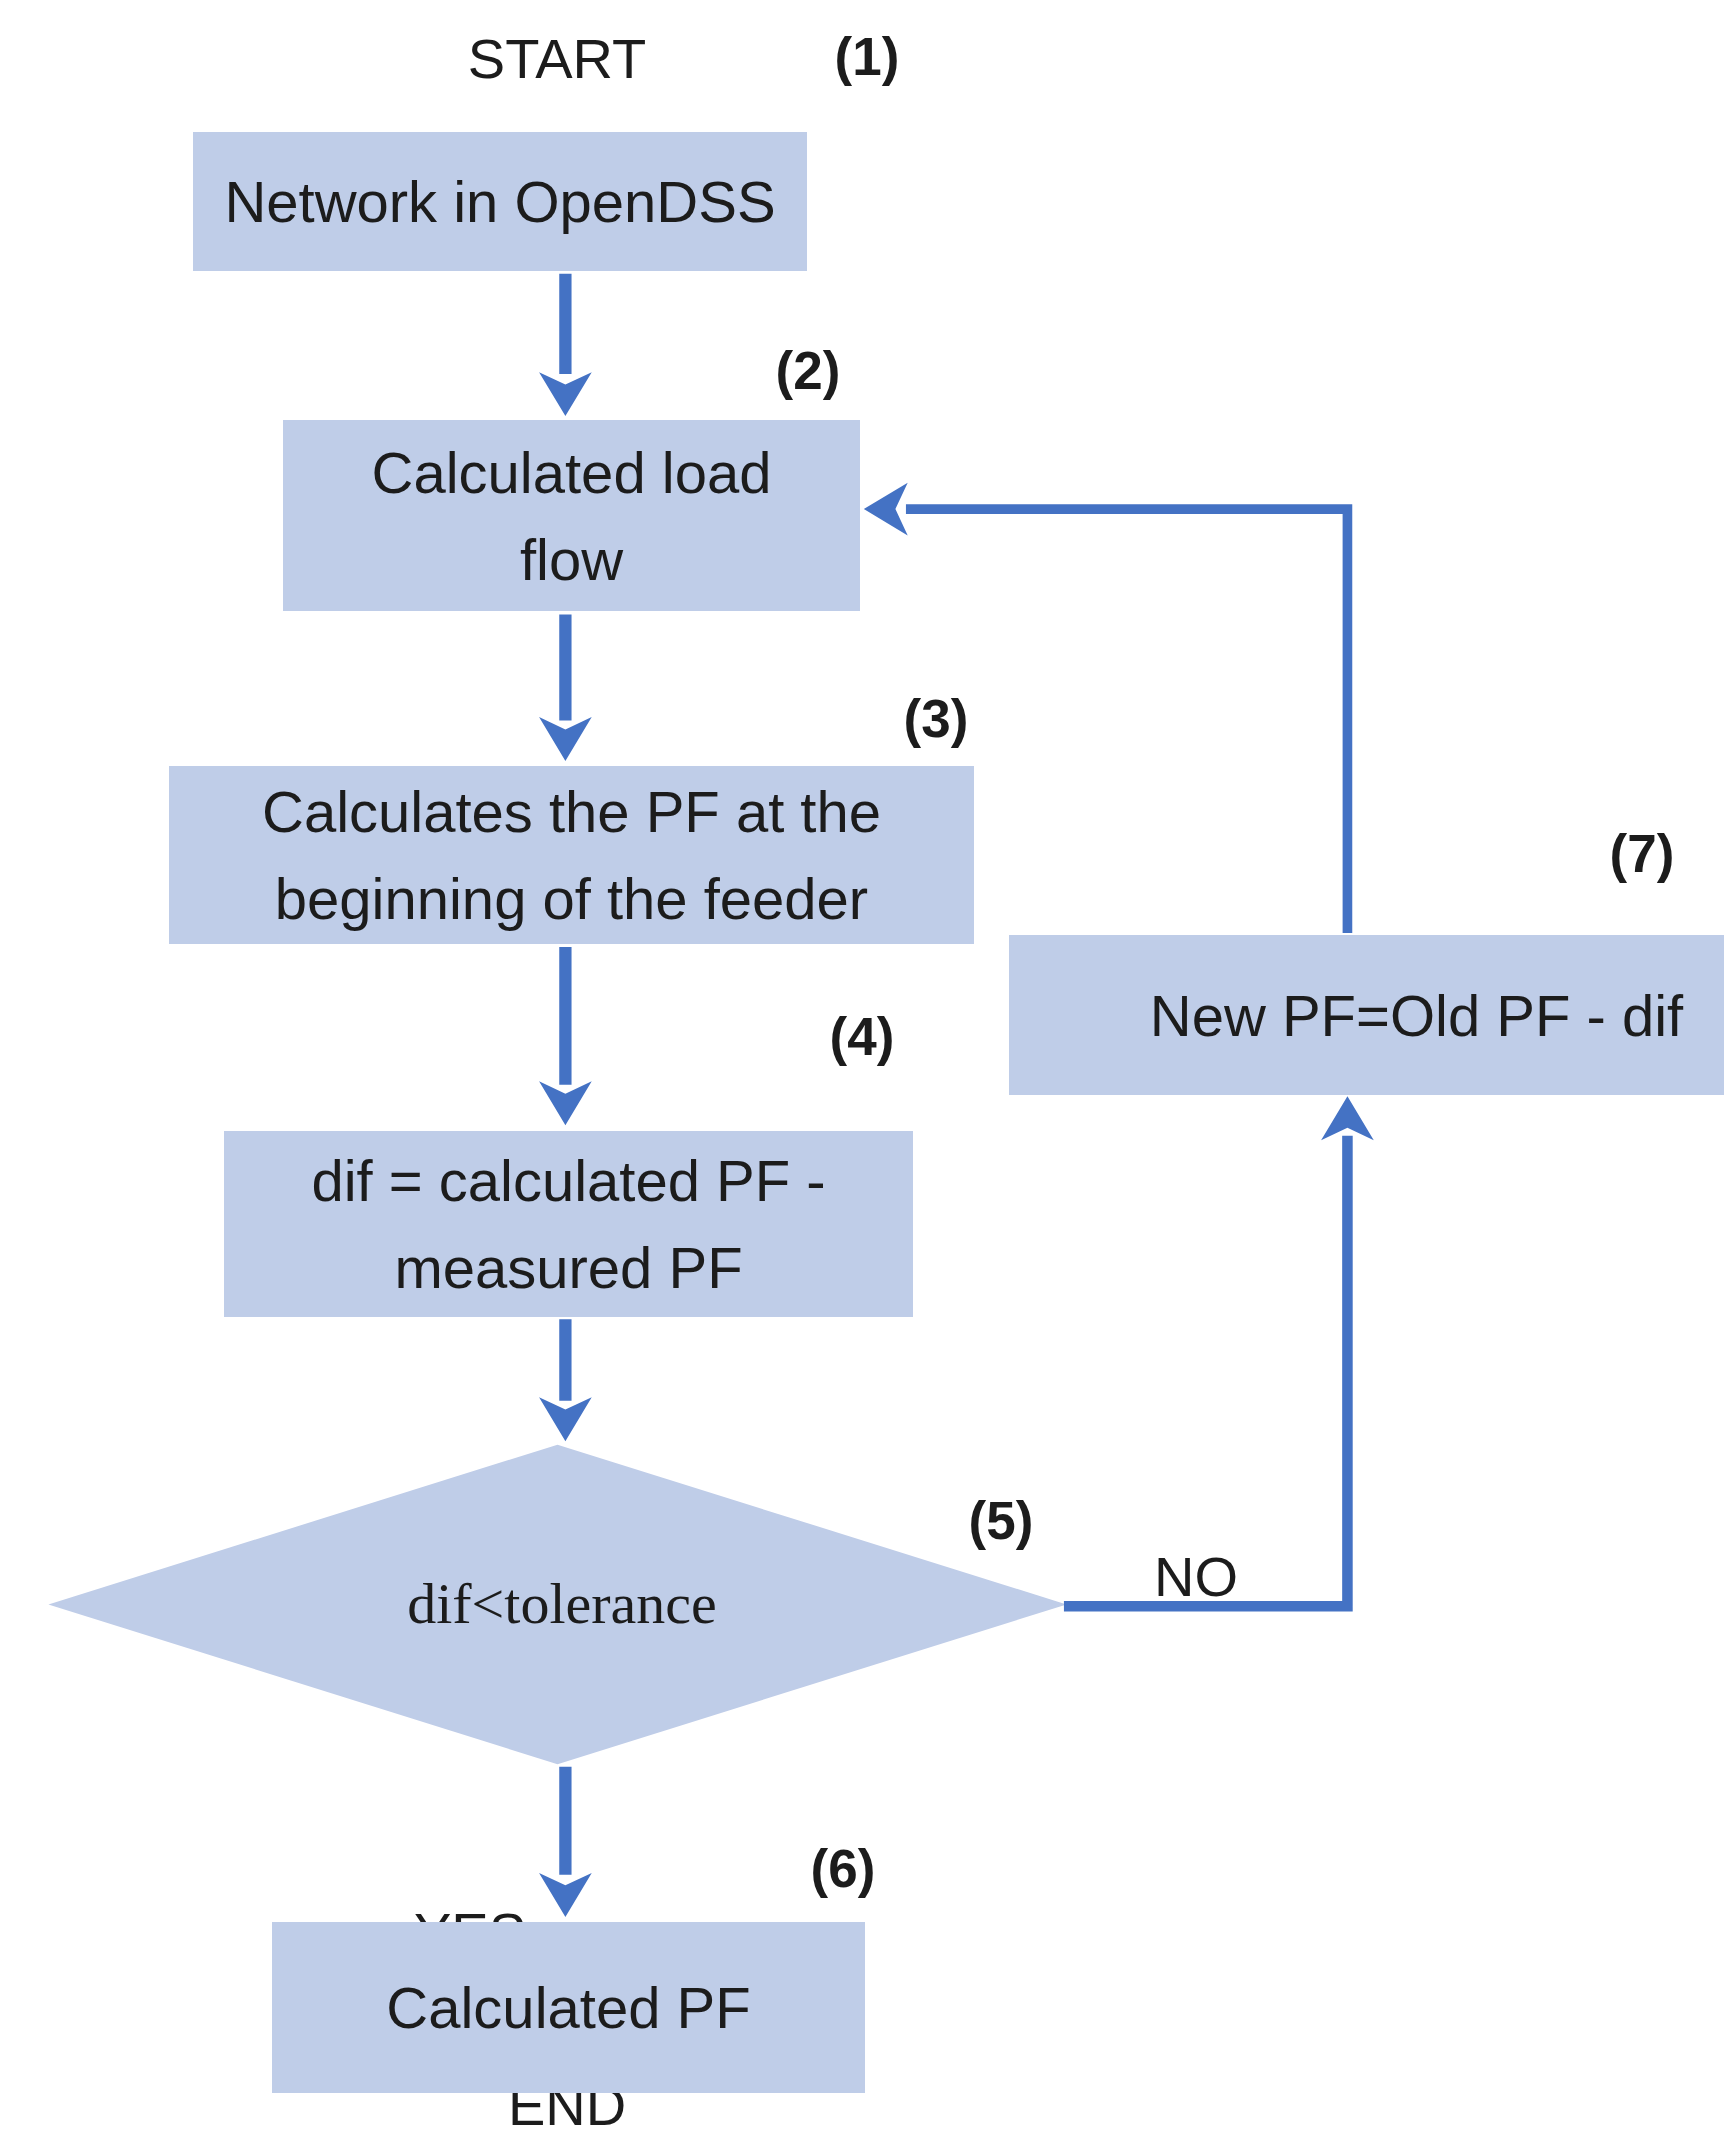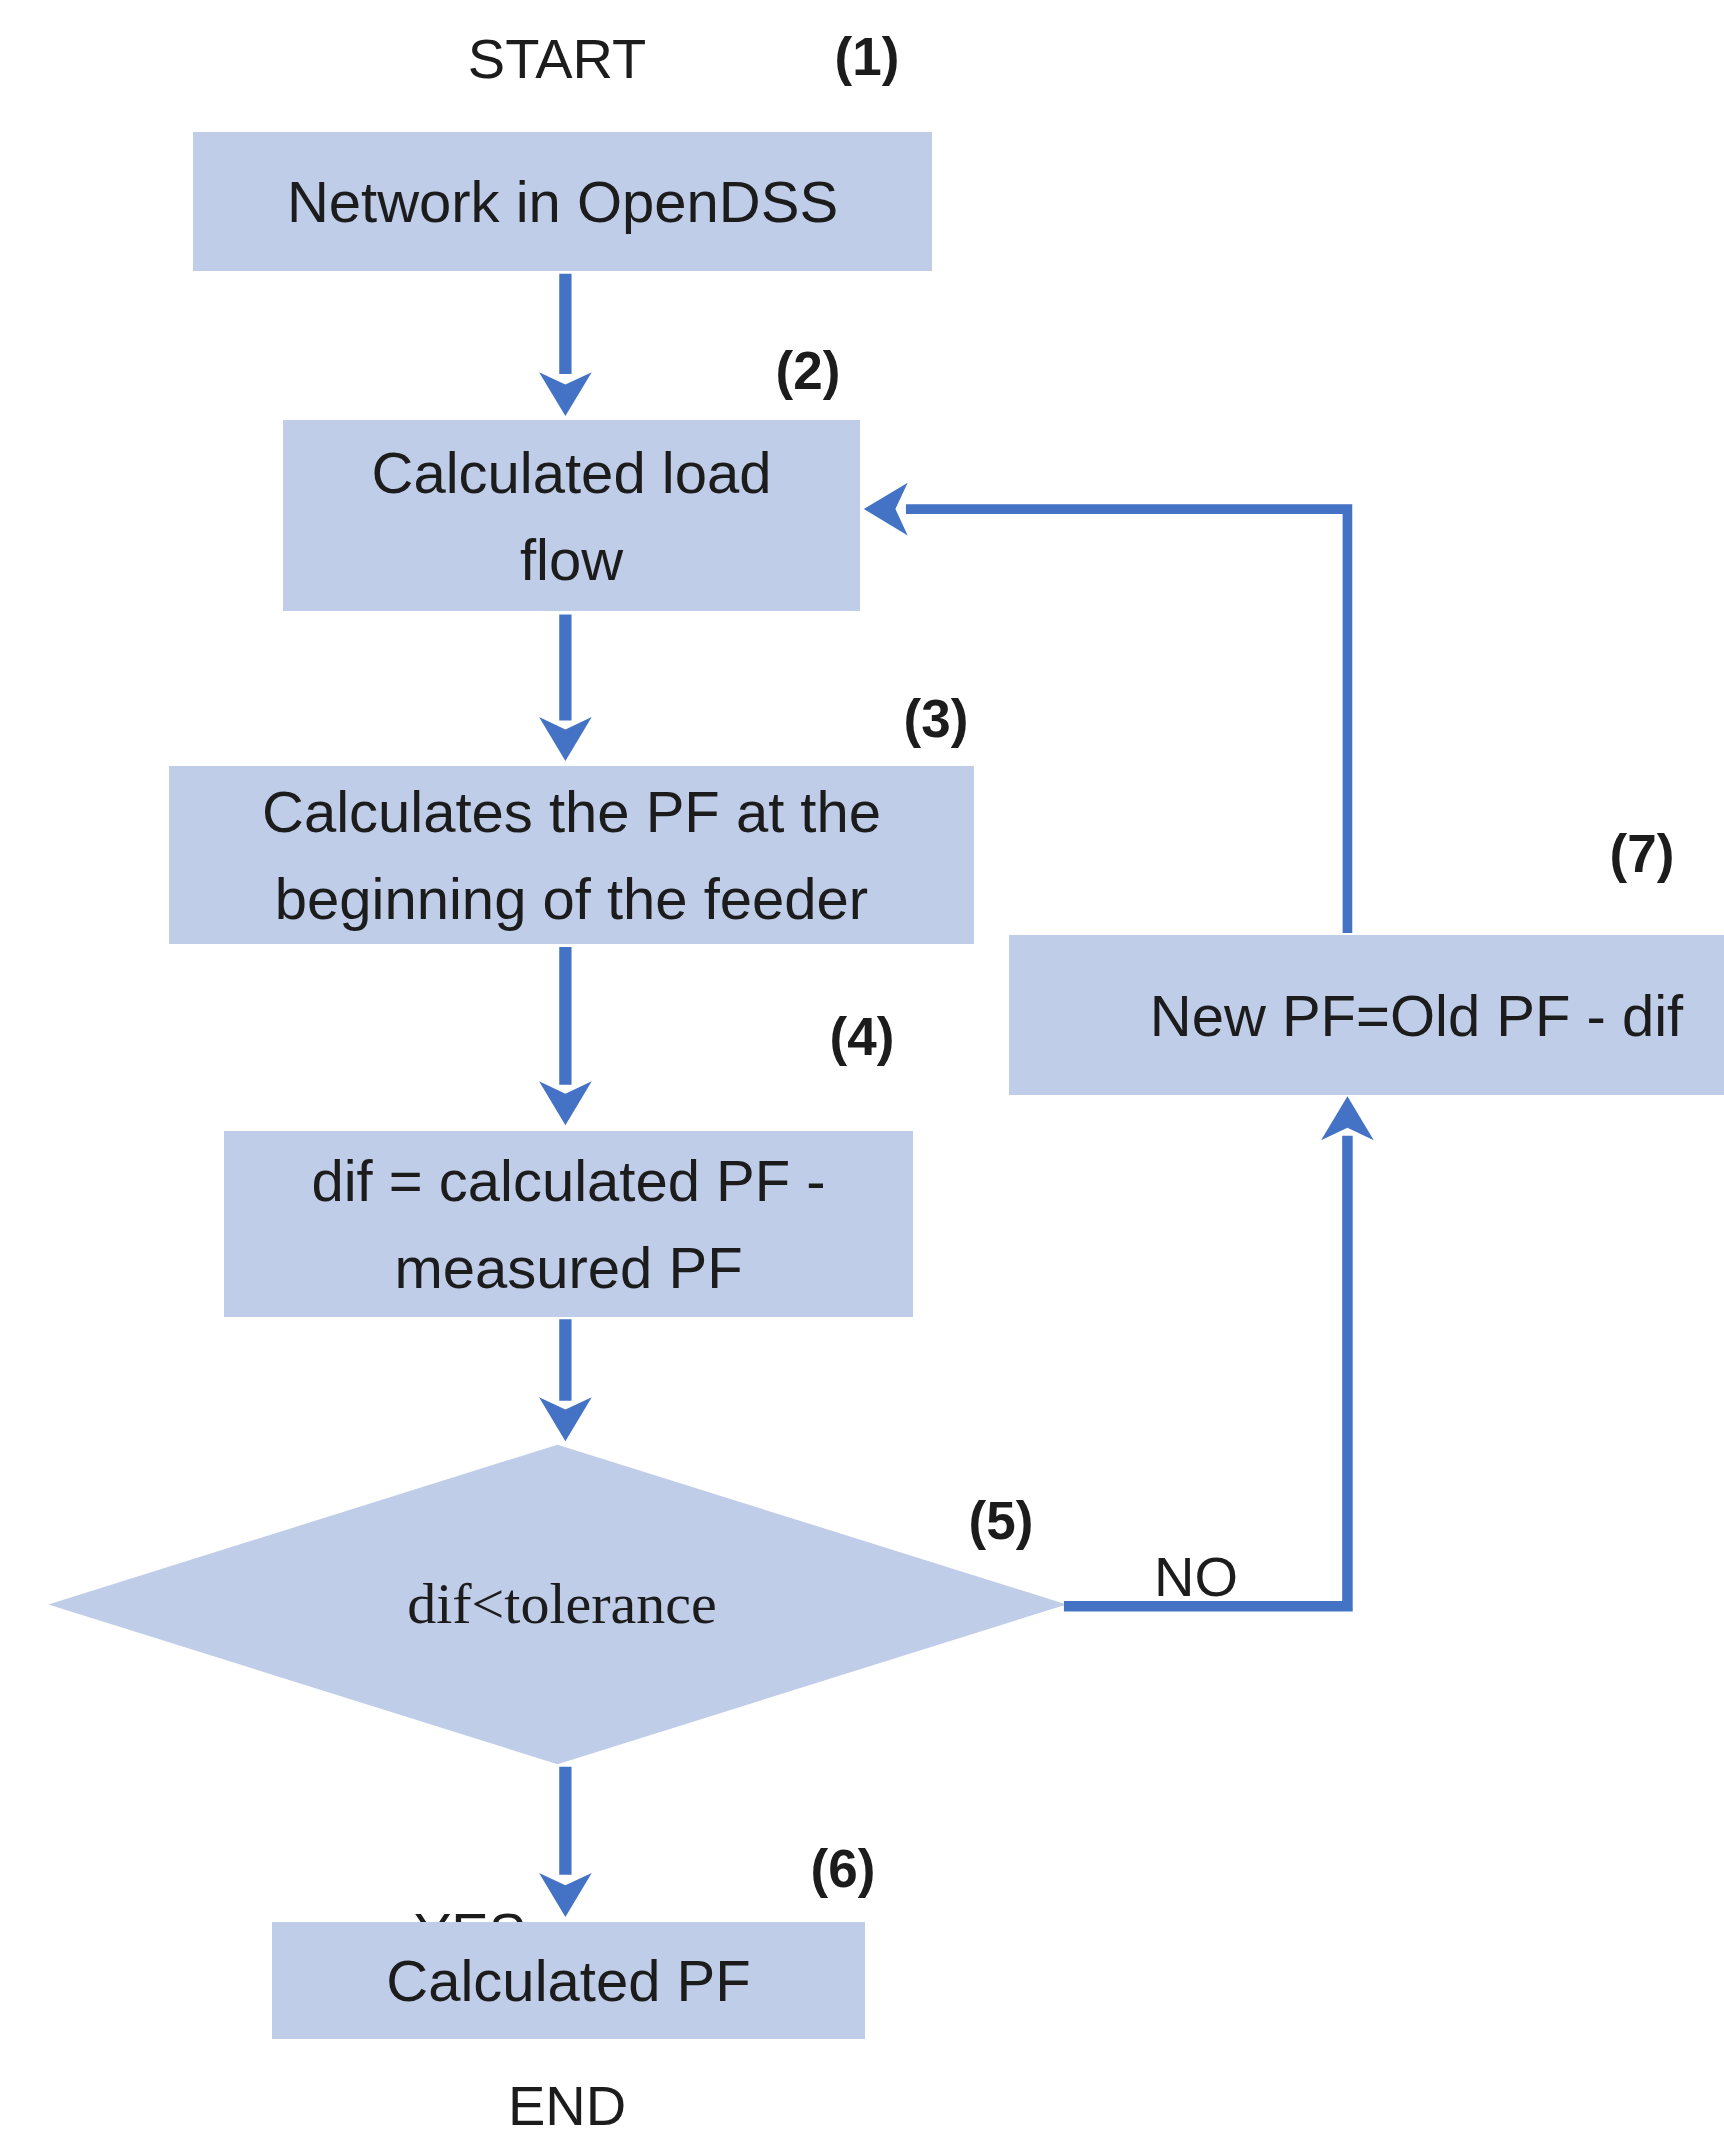--- a/index.html
+++ b/index.html
@@ -88,40 +88,40 @@
   <div class="ctr num" style="left:808px;top:370px;">(2)</div>
   <div class="ctr num" style="left:936px;top:718px;">(3)</div>
   <div class="ctr num" style="left:862px;top:1036px;">(4)</div>
   <div class="ctr num" style="left:1001px;top:1520px;">(5)</div>
   <div class="ctr num" style="left:843px;top:1868px;">(6)</div>
   <div class="ctr num" style="left:1642px;top:853px;">(7)</div>
 
   <div class="ctr word" style="left:470px;top:1932px;">YES</div>
   <div class="ctr word" style="left:1196px;top:1576px;">NO</div>
 
-  <div class="box" style="left:193px;top:132px;width:739px;height:139px;">
+  <div class="box" style="left:193px;top:132px;width:614px;height:139px;">
     <span>Network in OpenDSS</span>
   </div>
 
   <div class="box" style="left:283px;top:420px;width:577px;height:191px;">
     <span style="max-width:492px;">Calculated load flow</span>
   </div>
 
   <div class="box" style="left:169px;top:766px;width:805px;height:178px;">
     <span style="max-width:737px;">Calculates the PF at the beginning of the feeder</span>
   </div>
 
   <div class="box" style="left:224px;top:1131px;width:689px;height:186px;">
     <span style="max-width:614px;">dif = calculated PF - measured PF</span>
   </div>
 
   <div class="box" style="left:1009px;top:935px;width:815px;height:160px;">
     <span>New PF=Old PF - dif</span>
   </div>
 
-  <div class="box" style="left:272px;top:1922px;width:593px;height:117px;">
+  <div class="box" style="left:272px;top:1922px;width:593px;height:171px;">
     <span>Calculated PF</span>
   </div>
 
   <div class="ctr diamond-text" style="left:562px;top:1603px;">dif&lt;tolerance</div>
 
 </div>
 
 
 </body></html>

